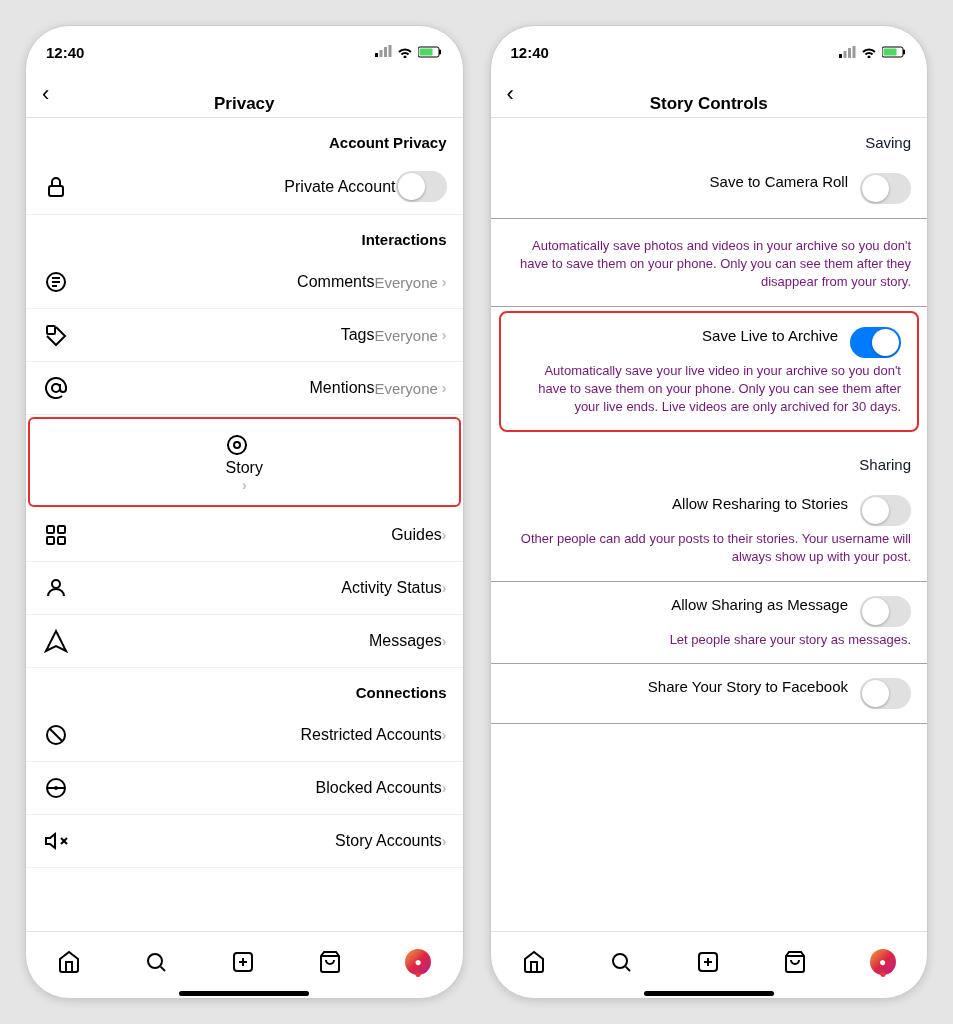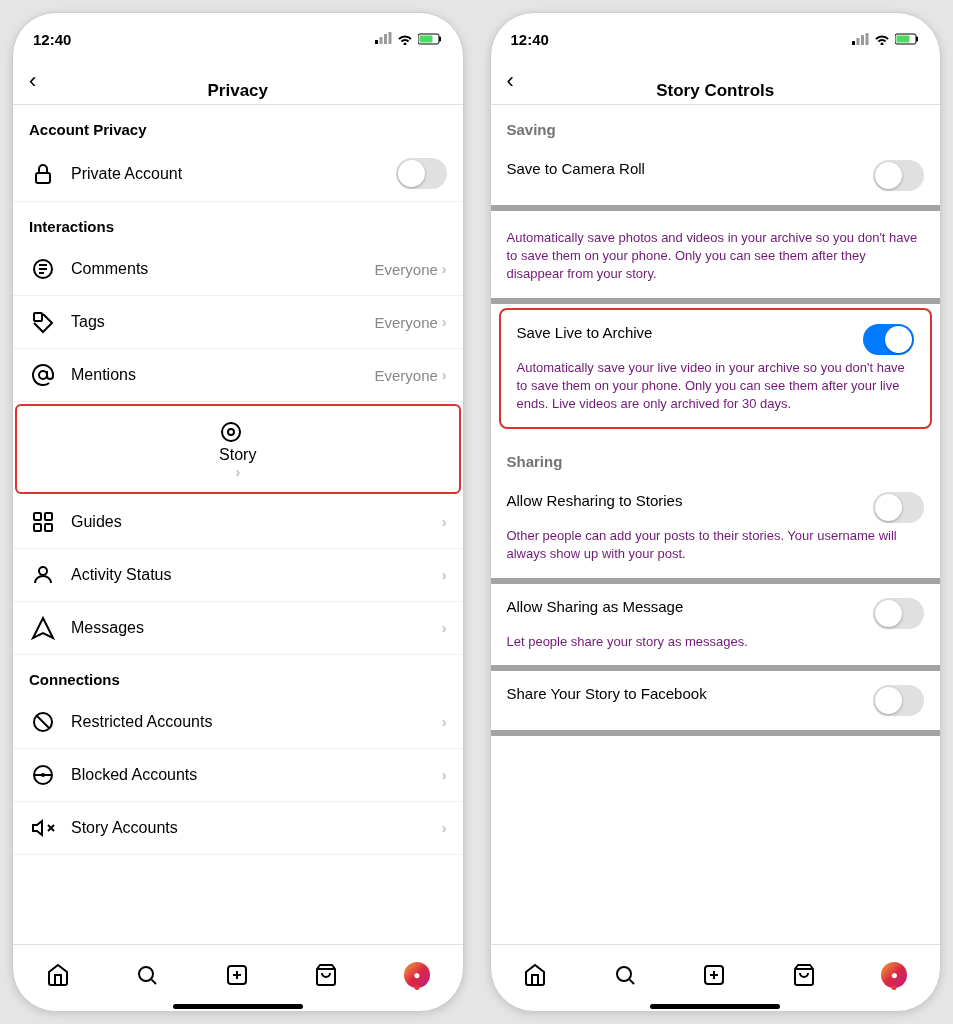--- a/index.html
+++ b/index.html
@@ -10,21 +10,22 @@
       justify-content: center;
       align-items: center;
       min-height: 100vh;
     }
     .phones-container {
       display: flex;
       gap: 16px;
       width: 953px;
       height: 1024px;
       background: #e5e5e5;
-      padding: 7px;
+      padding: 20px;
+      text-align: right;
     }
     .phone {
       flex: 1;
       background: #fff;
       border-radius: 44px;
       overflow: hidden;
       display: flex;
       flex-direction: column;
       margin: 5px;
       border: 1px solid #ccc;
@@ -142,27 +143,27 @@
     .highlighted-row {
       border: 2px solid #e03030;
       border-radius: 6px;
       margin: 2px 2px;
       flex-direction: column;
     }
 
     
     .story-section-label {
       font-size: 15px;
-      font-weight: 700;
-      color: #737373;
+      font-weight: 400;
+      color: #0f172a;
       padding: 16px 16px 8px 16px;
     }
     .story-row {
       padding: 14px 16px;
-      border-bottom: 6px solid #a3a3a3;
+      border-bottom: 1px solid #a3a3a3;
     }
     .story-row-header {
       display: flex;
       align-items: flex-start;
       justify-content: space-between;
     }
     .story-row-title {
       font-size: 15px;
       font-weight: 500;
       color: #000;

